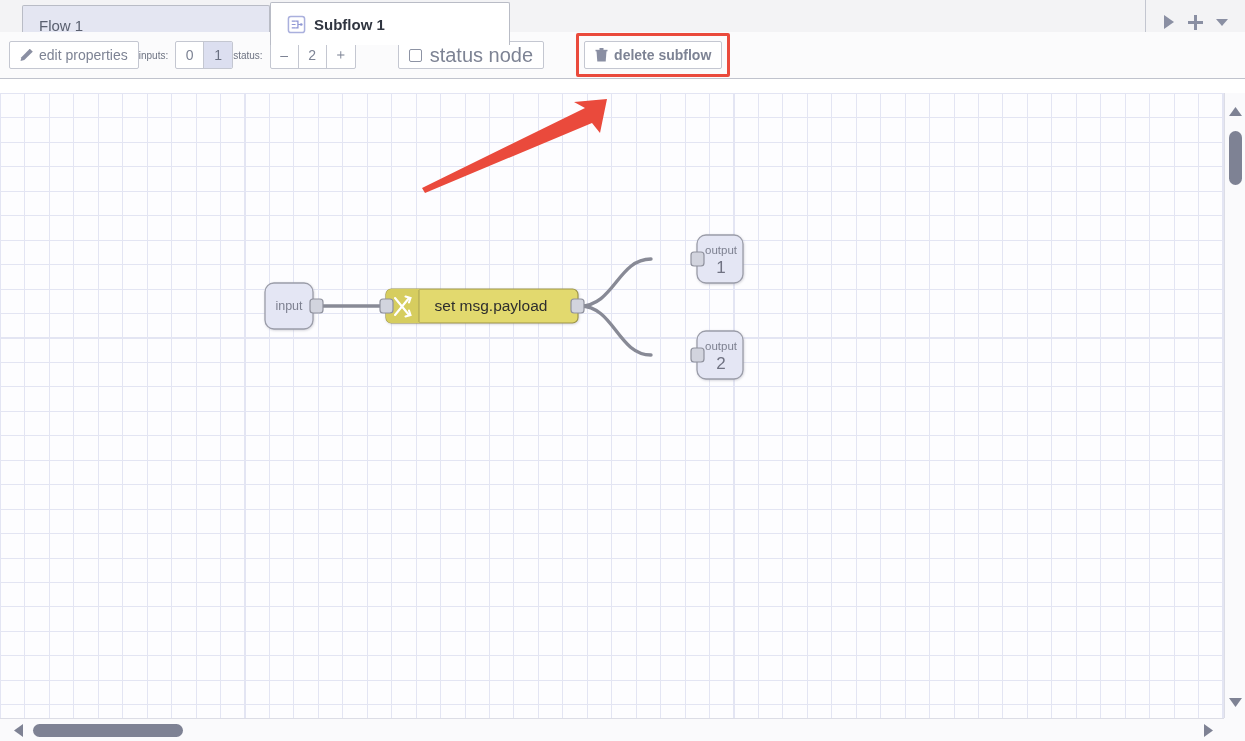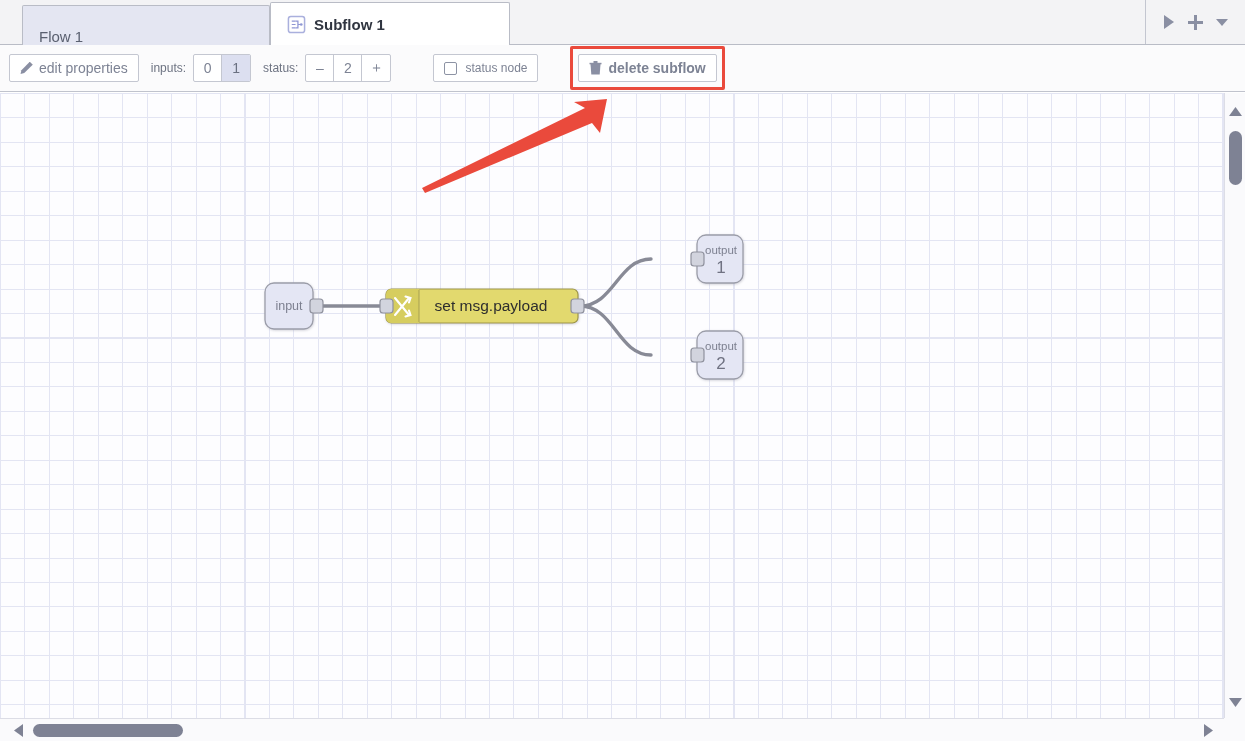--- a/index.html
+++ b/index.html
@@ -48,21 +48,20 @@
     border-radius: 2px 2px 0 0;
     font-size: 15px;
     color: #4c5464;
     cursor: pointer;
     user-select: none;
   }
   .tab.inactive {
     background: #e4e6f2;
     width: 248px;
     color: #5a6070;
-    align-items: flex-end;
   }
   .tab.active {
     background: #ffffff;
     width: 240px;
     font-weight: bold;
     color: #303540;
     height: 44px;
     z-index: 4;
     margin-bottom: -1px;
     border-bottom: 1px solid #ffffff;
@@ -90,21 +89,21 @@
   .ctrl-btn {
     width: 22px; height: 22px;
     display: flex; align-items: center; justify-content: center;
     cursor: pointer;
     color: #8a8fa3;
   }
 
   
   .toolbar {
     position: absolute;
-    left: 0; top: 45px;
+    left: 0; top: 32px;
     width: 1245px; height: 47px;
     background: #fbfbfc;
     border-bottom: 1px solid #c0c3cd;
     display: flex;
     align-items: center;
     padding-left: 9px;
     gap: 0;
   }
   .tb-btn {
     height: 28px;
@@ -115,23 +114,23 @@
     background: #fff;
     border: 1px solid #c4c7d1;
     border-radius: 2px;
     font-size: 14px;
     color: #7d8394;
     cursor: pointer;
     white-space: nowrap;
     user-select: none;
   }
   .tb-label {
-    font-size: 12px;
+    font-size: 10px;
     color: #6d7382;
-    margin: 0 7px 0 12px;
+    margin: 0 7px 0 0;
     white-space: nowrap;
   }
   .seg {
     display: inline-flex;
     height: 28px;
     border: 1px solid #c4c7d1;
     border-radius: 2px;
     overflow: hidden;
     background: #fff;
   }
@@ -166,21 +165,21 @@
     cursor: pointer;
     user-select: none;
   }
   .chkbox {
     width: 13px; height: 13px;
     border: 1.5px solid #8d93a4;
     border-radius: 2px;
     background: #fff;
     flex: 0 0 13px;
   }
-  .chklabel { font-size: 12px; color: #7d8394; white-space: nowrap; }
+  .chklabel { font-size: 20px; color: #7d8394; white-space: nowrap; }
 
   .danger-wrap {
     margin-left: 32px;
     padding: 5px;
     border: 3px solid #ea4a3c;
     border-radius: 2px;
     display: inline-flex;
   }
   .danger-wrap .tb-btn { border-color: #c4c7d1; }
 

